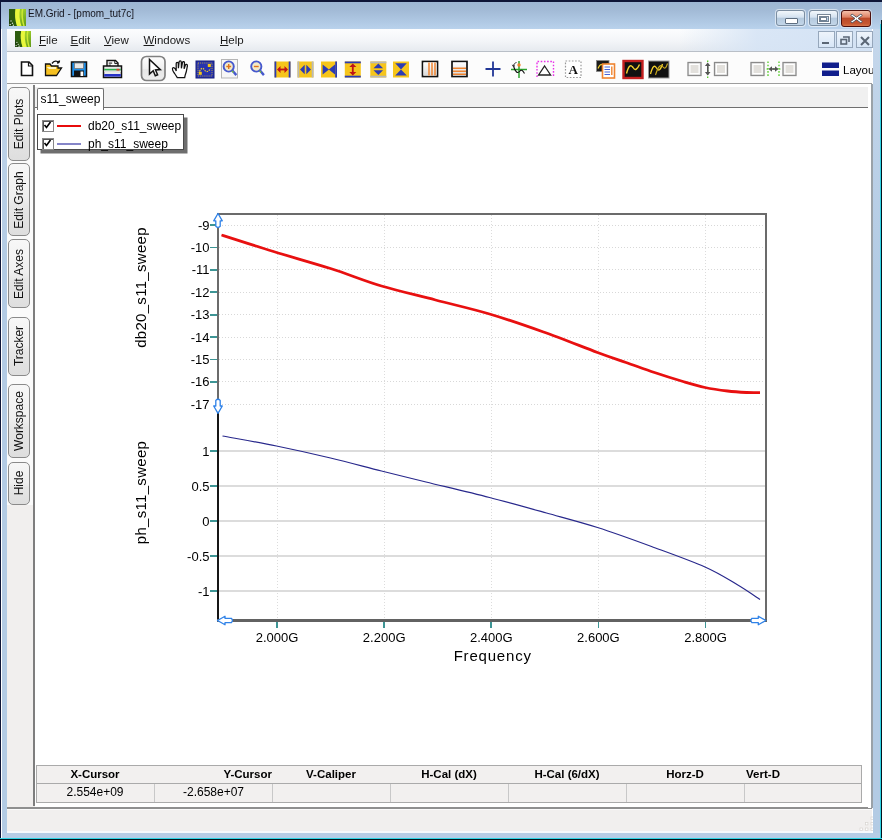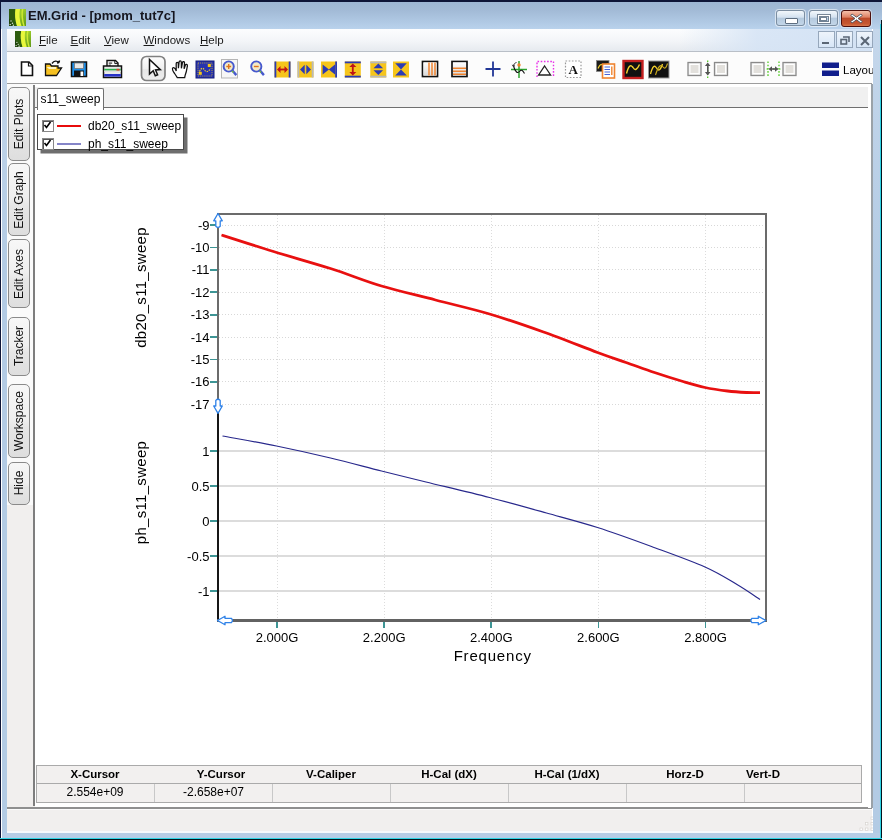--- a/index.html
+++ b/index.html
@@ -38,21 +38,21 @@
  <rect width="17" height="17" fill="url(#gl1)"></rect>
  <path d="M0 0 L6.5 0 Q5.2 8 8 17 L0 17 Z" fill="#2d5c10"></path>
  <path d="M6.5 0 L11 0 Q9.3 8 12.5 17 L8 17 Q5.2 8 6.5 0 Z" fill="#e8f73c"></path>
  <path d="M12.8 0 L14.3 0 Q12.9 8 15.8 17 L14.2 17 Q11.5 8 12.8 0 Z" fill="#cdea32"></path>
  <path d="M0 9.5 Q3.5 12.5 4.8 17 L0 17 Z" fill="#1e430b"></path>
  <circle cx="2" cy="12" r="0.7" fill="#dfe8db"></circle>
     <circle cx="3.4" cy="14.2" r="0.7" fill="#dfe8db"></circle>
  <circle cx="1.2" cy="15.5" r="0.7" fill="#dfe8db"></circle>
     <circle cx="4.3" cy="16.2" r="0.7" fill="#dfe8db"></circle>
 </svg>
-<div class="abs" style="left:28px;top:7.5px;font-size:13px;color:#15151e;font-weight:bold;">EM.Grid - [pmom_tut7c]</div>
+<div class="abs" style="left:28px;top:7.5px;font-size:10px;color:#15151e;">EM.Grid - [pmom_tut7c]</div>
 
 <div class="abs" style="left:776px;top:10px;width:29px;height:16px;border:1px solid #7c8ea1;border-radius:3px;
   background:linear-gradient(#f2f7fb 0%,#d4e2f0 45%,#b4c9de 50%,#c3d6e8 100%);box-sizing:border-box;box-shadow:0 0 0 1px rgba(255,255,255,.55);">
   <div class="abs" style="left:8px;top:7px;width:11px;height:3.5px;background:#fff;border:1px solid #5e6e80;border-radius:1px;"></div>
 </div>
 <div class="abs" style="left:808.5px;top:10px;width:29px;height:16px;border:1px solid #7c8ea1;border-radius:3px;
   background:linear-gradient(#f2f7fb 0%,#d4e2f0 45%,#b4c9de 50%,#c3d6e8 100%);box-sizing:border-box;box-shadow:0 0 0 1px rgba(255,255,255,.55);">
   <div class="abs" style="left:8px;top:3.5px;width:12px;height:8.5px;border:1.8px solid #fff;box-sizing:border-box;box-shadow:0 0 0 1px rgba(94,110,128,.8), inset 0 0 0 1px rgba(94,110,128,.8);"></div>
   <div class="abs" style="left:11px;top:6.5px;width:5px;height:2.5px;background:#fff;box-shadow:0 0 0 1px rgba(94,110,128,.8);"></div>
 </div>
@@ -77,21 +77,21 @@
  <circle cx="2" cy="12" r="0.7" fill="#dfe8db"></circle>
     <circle cx="3.4" cy="14.2" r="0.7" fill="#dfe8db"></circle>
  <circle cx="1.2" cy="15.5" r="0.7" fill="#dfe8db"></circle>
     <circle cx="4.3" cy="16.2" r="0.7" fill="#dfe8db"></circle>
 </svg>
 <div class="abs" id="menuitems" style="left:0;top:33.5px;font-size:11.5px;color:#1a1a1a;">
   <span class="abs" style="left:39px;"><u>F</u>ile</span>
   <span class="abs" style="left:70.5px;"><u>E</u>dit</span>
   <span class="abs" style="left:104px;"><u>V</u>iew</span>
   <span class="abs" style="left:143.5px;"><u>W</u>indows</span>
-  <span class="abs" style="left:200px;"><u>H</u>elp</span>
+  <span class="abs" style="left:220px;"><u>H</u>elp</span>
 </div>
 
 <div class="abs" style="left:817.8px;top:31px;width:17px;height:17px;background:linear-gradient(#eef4fb,#d7e6f7);border:1px solid #96a7bb;box-sizing:border-box;">
   <div class="abs" style="left:3.5px;top:9.5px;width:7px;height:2px;background:#5a6675;"></div>
 </div>
 <div class="abs" style="left:836.4px;top:31px;width:17px;height:17px;background:linear-gradient(#eef4fb,#d7e6f7);border:1px solid #96a7bb;box-sizing:border-box;">
   <svg class="abs" style="left:2.5px;top:2.5px" width="10" height="10" viewBox="0 0 10 10">
     <path d="M3 2 L9 2 L9 7" fill="none" stroke="#5a6675" stroke-width="1.6"></path>
     <rect x="1" y="4.5" width="5.5" height="4.5" fill="none" stroke="#5a6675" stroke-width="1.6"></rect>
   </svg>
@@ -397,24 +397,24 @@
 <style>
  .sthead{position:absolute;top:766px;height:16px;font-size:11.5px;font-weight:bold;color:#000;
    text-align:center;line-height:17px;width:118px;}
  .stval{position:absolute;top:784px;height:17.5px;font-size:12px;color:#000;
    text-align:center;line-height:16px;width:118px;border-left:1px solid #c8c8c8;box-sizing:border-box;}
 </style>
 <div class="abs" style="left:36px;top:765px;width:826px;height:37.5px;background:#f2f0ef;
   border:1px solid #aaa;box-sizing:border-box;"></div>
 <div class="abs" style="left:36px;top:782.5px;width:826px;height:1px;background:#aaa;"></div>
 <div class="sthead" style="left:36px;">X-Cursor</div>
-<div class="sthead" style="left:162px;">Y-Cursor</div>
+<div class="sthead" style="left:154px;text-align:right;">Y-Cursor</div>
 <div class="sthead" style="left:272px;text-align:center;">V-Caliper</div>
 <div class="sthead" style="left:390px;text-align:center;">H-Cal (dX)</div>
-<div class="sthead" style="left:508px;">H-Cal (1/dX)</div>
+<div class="sthead" style="left:508px;">H-Cal (6/dX)</div>
 <div class="sthead" style="left:626px;">Horz-D</div>
 <div class="sthead" style="left:704px;">Vert-D</div>
 <div class="stval" style="left:36px;border-left:none;">2.554e+09</div>
 <div class="stval" style="left:154px;">-2.658e+07</div>
 <div class="stval" style="left:272px;"></div>
 <div class="stval" style="left:390px;"></div>
 <div class="stval" style="left:508px;"></div>
 <div class="stval" style="left:626px;"></div>
 <div class="stval" style="left:744px;width:117px;"></div>
 

